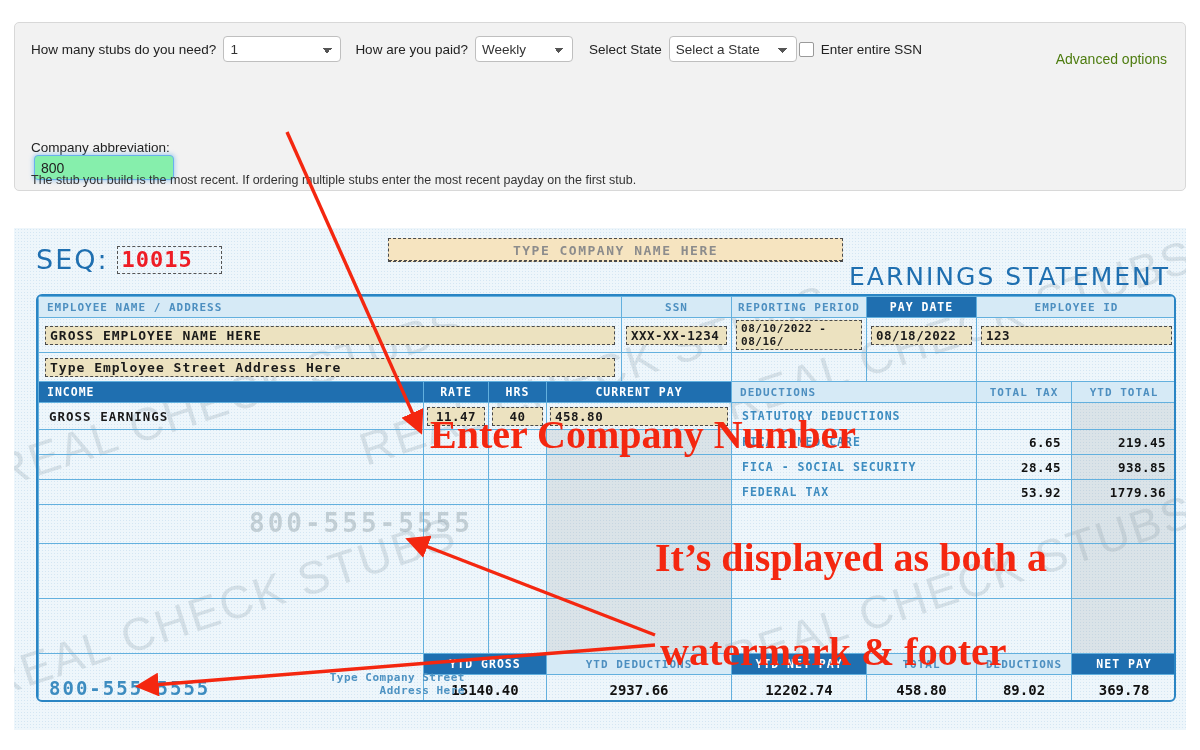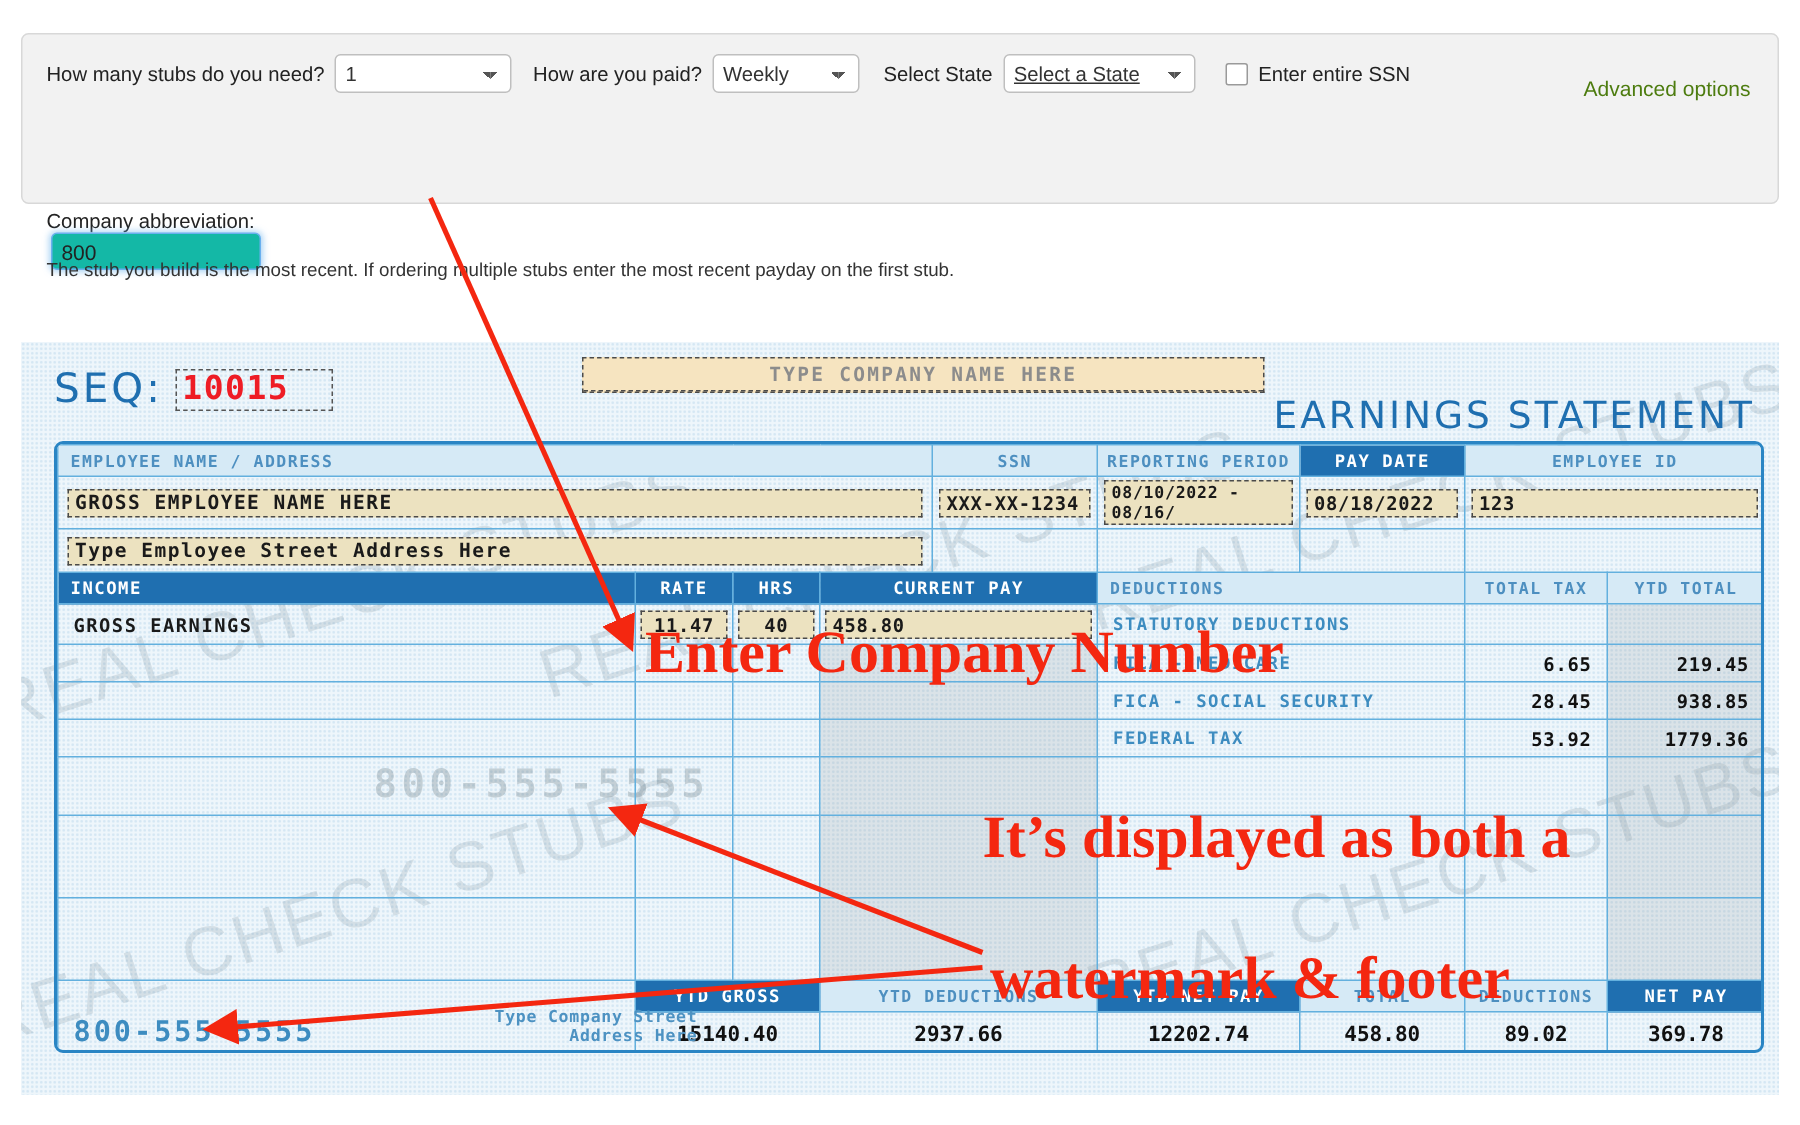--- a/index.html
+++ b/index.html
@@ -7,21 +7,21 @@
     width:1200px;height:750px;
     background:#ffffff;
     font-family:"Liberation Sans", sans-serif;
     position:relative;
     overflow:hidden;
     -webkit-font-smoothing:antialiased;
   }
 
   
   .form-panel{
-    position:absolute;left:14px;top:22px;width:1172px;height:114px;
+    position:absolute;left:14px;top:22px;width:1172px;height:169px;
     background:#f2f2f2;border:1px solid #d8d8d8;border-radius:5px;
     box-sizing:border-box;
   }
   .row1{position:absolute;left:16px;top:12px;height:28px;display:flex;align-items:center;white-space:nowrap;}
   .lbl{font-size:13.5px;color:#222;margin-right:7px;}
   select.sel{
     font-family:"Liberation Sans",sans-serif;
     font-size:13.5px;color:#333;background:#fff;
     border:1px solid #bfbfbf;border-radius:4px;
     height:26px;padding:2px 4px 2px 6px;
@@ -29,21 +29,21 @@
     -moz-appearance:none;appearance:none;-webkit-appearance:none;
     background-image:
       linear-gradient(45deg,transparent 50%,#555 50%),
       linear-gradient(135deg,#555 50%,transparent 50%);
     background-position:calc(100% - 13px) 11px, calc(100% - 8px) 11px;
     background-size:5px 5px,5px 5px;
     background-repeat:no-repeat;
   }
   .sel-stubs{width:118px;margin-right:14px;}
   .sel-paid{width:98px;margin-right:16px;}
-  .sel-state{width:128px;margin-right:20px;text-decoration:underline;}
+  .sel-state{width:128px;margin-right:2px;}
   .chkwrap{display:flex;align-items:center;margin-right:10px;}
   .chkbox{
     width:13px;height:13px;border:1px solid #9a9a9a;background:#fff;border-radius:2px;
     margin-right:7px;display:inline-block;
   }
   .chklbl{font-size:13.5px;color:#222;}
   .adv{
     position:absolute;right:18px;top:28px;
     font-size:14px;color:#4d7c0f;cursor:pointer;
   }
@@ -63,21 +63,21 @@
     padding:0 19px;margin-right:14px;cursor:pointer;white-space:nowrap;border:none;
     font-family:"Liberation Sans",sans-serif;
   }
   .sel-bg{width:168px;margin-right:14px;height:28px;}
 
   
   .row3{position:absolute;left:16px;top:117px;display:flex;align-items:center;flex-direction:column;}
   .row3 .lbl{font-size:13.5px;}
   .abbr-input{
     width:140px;height:25px;box-sizing:border-box;
-    border:1px solid #6ab0ef;border-radius:4px;background:#14b8a6;
+    border:1px solid #6ab0ef;border-radius:4px;background:#86efac;
     font-family:"Liberation Sans",sans-serif;font-size:14px;color:#222;
     padding:1px 6px;outline:none;
     box-shadow:0 0 4px 1px rgba(102,175,233,.55);
   }
   .hint{
     position:absolute;left:16px;top:150px;font-size:12.5px;color:#333;white-space:nowrap;
   }
 
   
   .stub{

